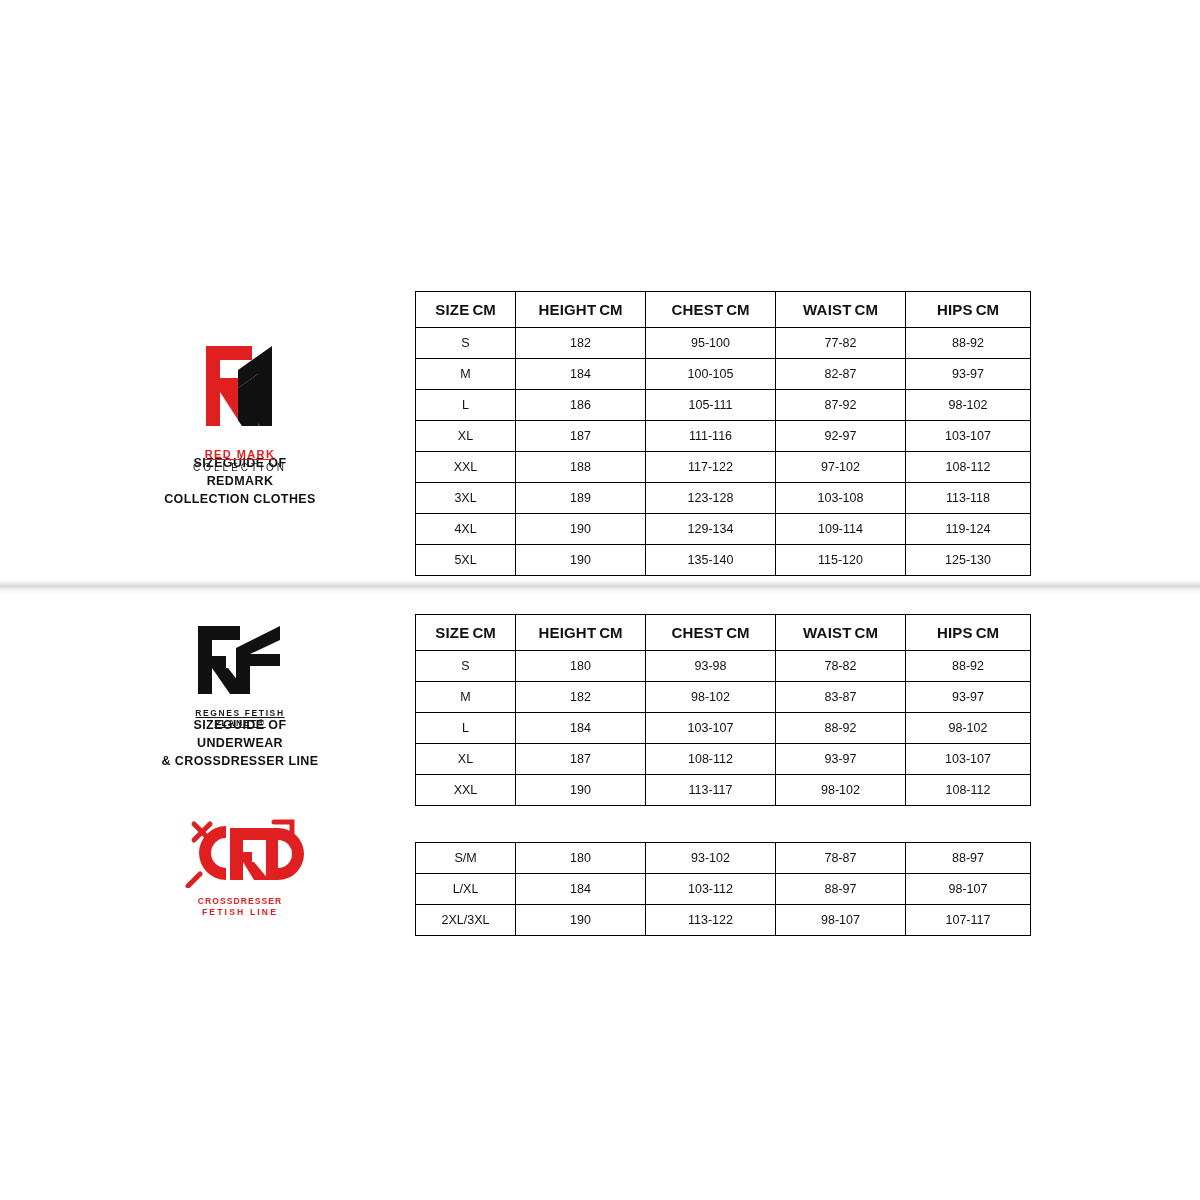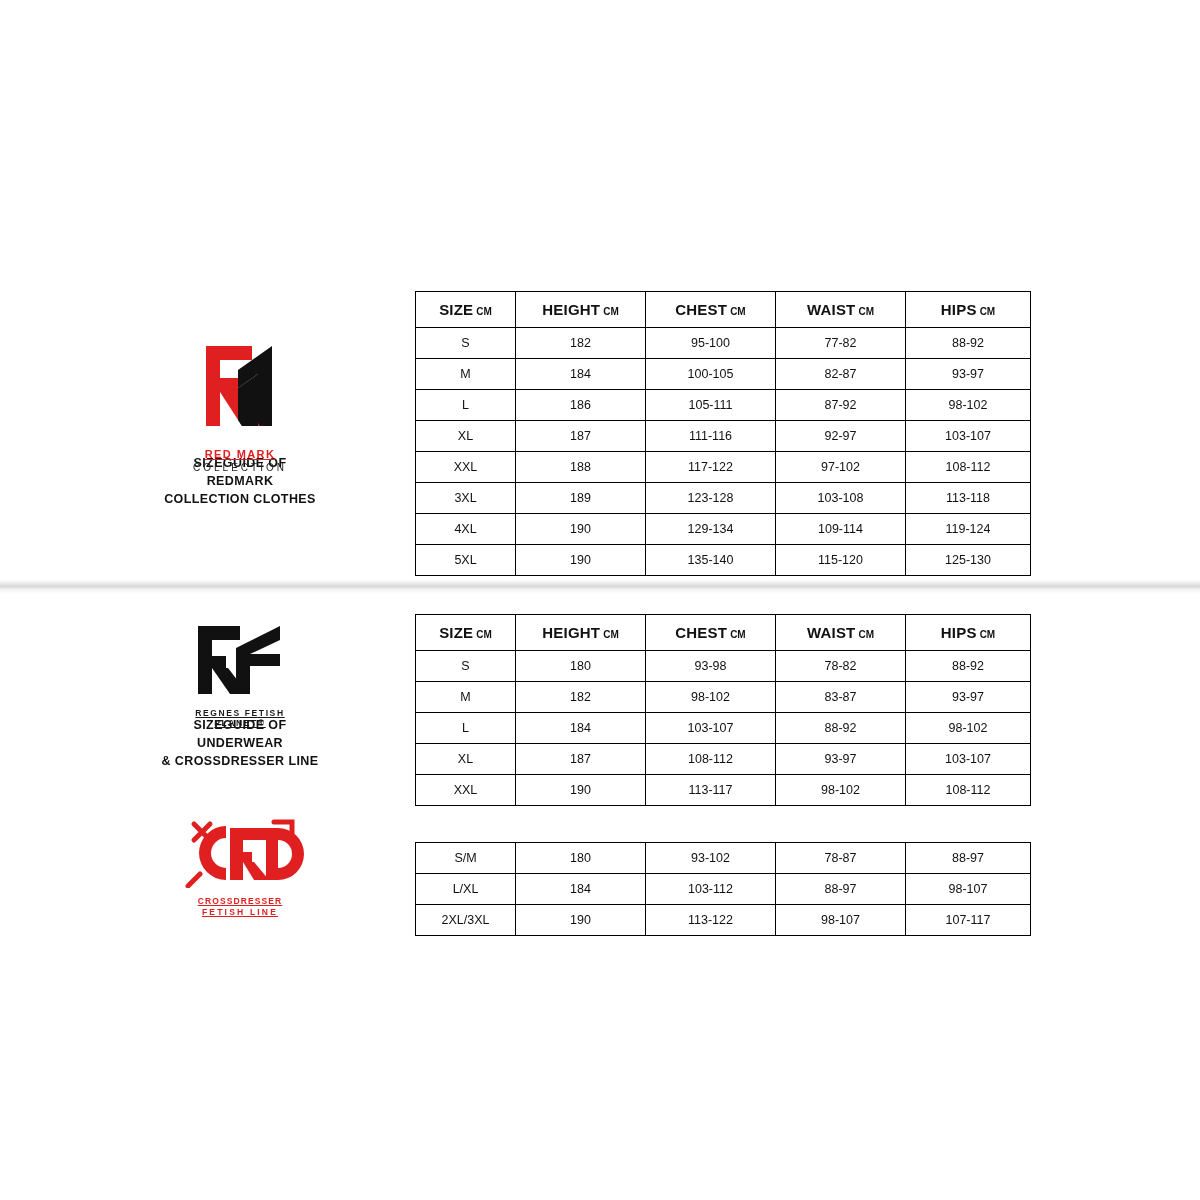--- a/index.html
+++ b/index.html
@@ -52,21 +52,21 @@
     height: 30px;
     vertical-align: middle;
   }
   table.size-table th {
     font-size: 15px;
     font-weight: bold;
     height: 35px;
     letter-spacing: 0.2px;
   }
   table.size-table th .unit {
-    font-size: 10px;
+    font-size: 15px;
     font-weight: bold;
     margin-left: 3px;
     letter-spacing: 0;
   }
   .col-size   { width: 100px; }
   .col-height { width: 130px; }
   .col-chest  { width: 130px; }
   .col-waist  { width: 130px; }
   .col-hips   { width: 125px; }
 
@@ -130,21 +130,20 @@
     height: 84px;
     margin: 0 auto;
   }
   .crd-word {
     font-size: 8.5px;
     font-weight: bold;
     letter-spacing: 1.1px;
     color: #e02020;
     margin-top: 4px;
     line-height: 1.35;
-    text-decoration: underline;
   }
   .crd-word .l2 { letter-spacing: 2.2px; display: block; }
 </style>
 </head>
 <body>
 
 <div class="page">
 
   <div class="brand-col" style="left:160px; top:340px; width:160px;">
     <div class="logo-rm">

